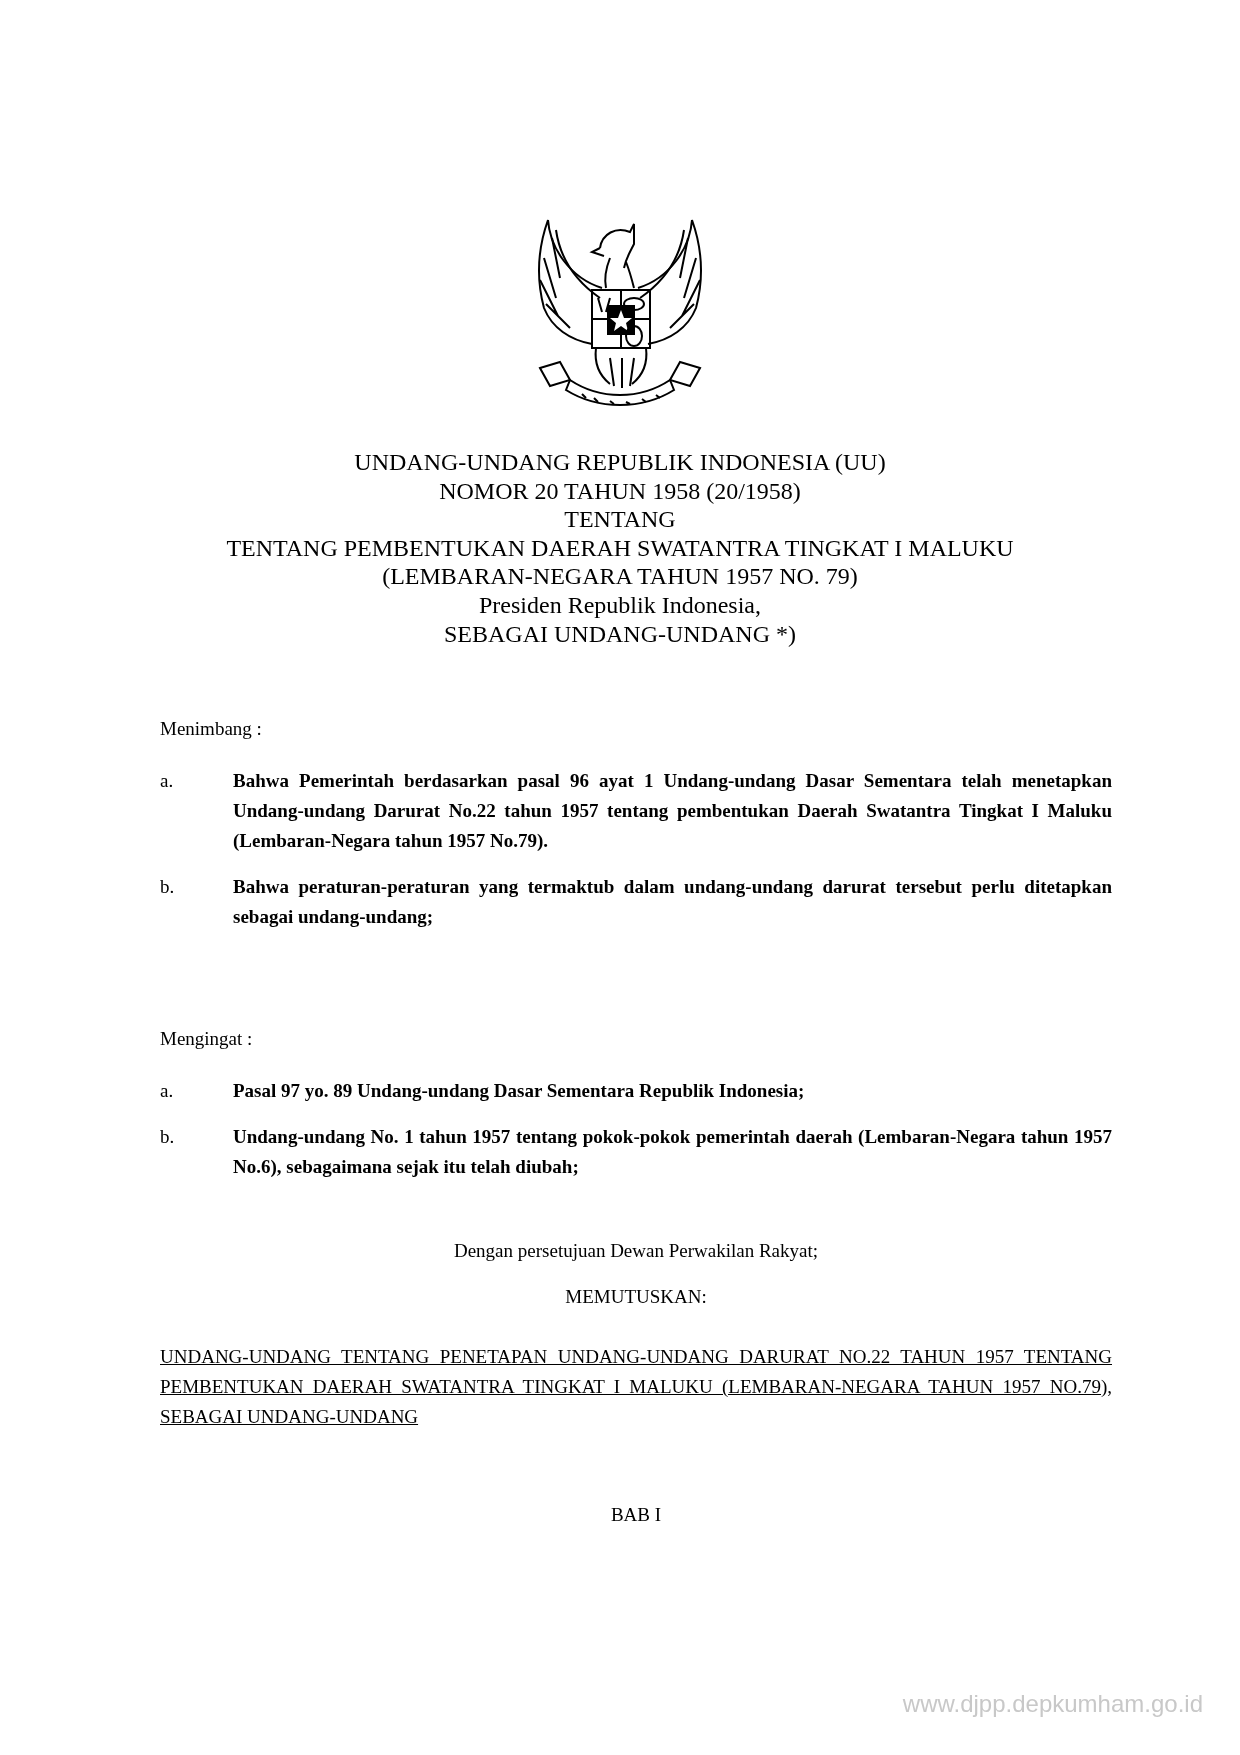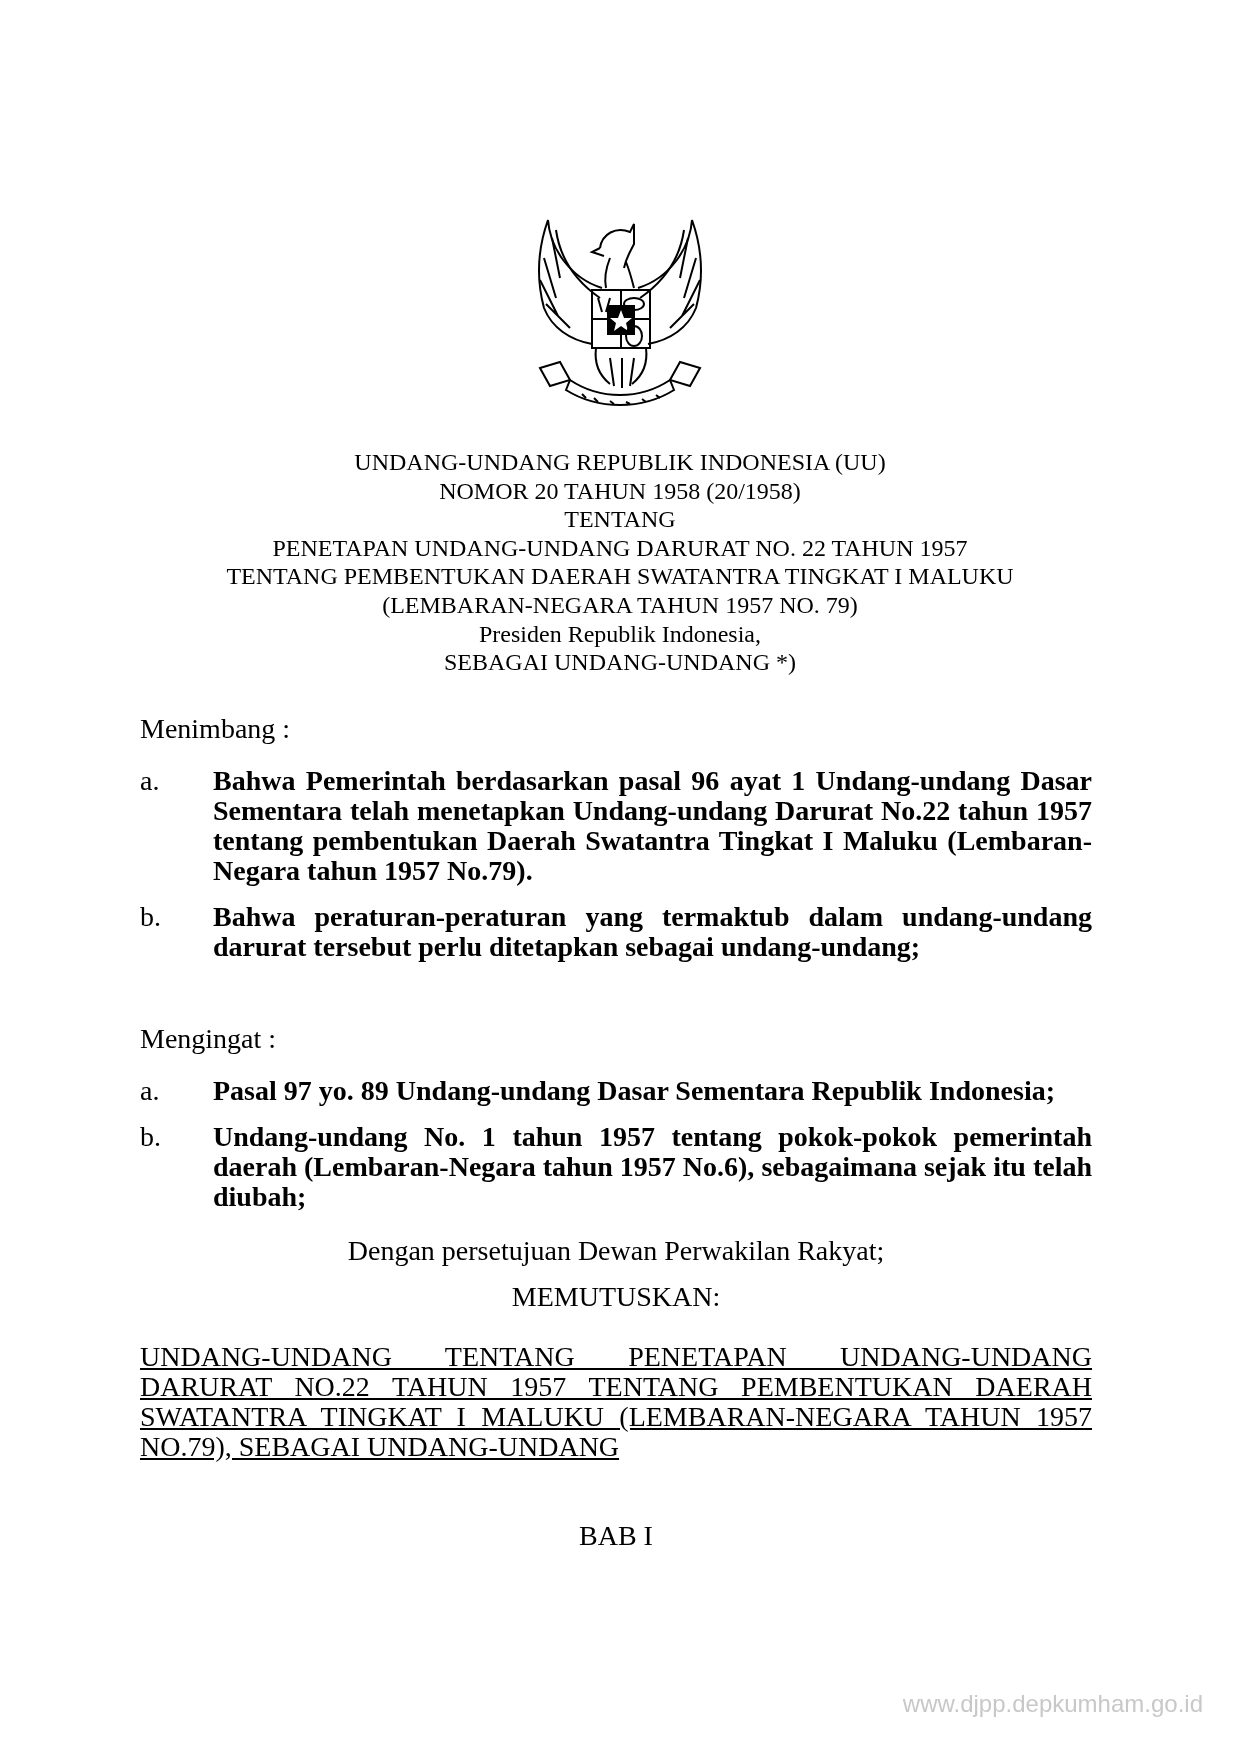--- a/index.html
+++ b/index.html
@@ -2,21 +2,21 @@
 <html><head>
 <meta charset="utf-8">
 <style>
   html, body { margin:0; padding:0; background:#ffffff; }
   body { width:1240px; height:1755px; position:relative; overflow:hidden;
          font-family:"Liberation Serif", "DejaVu Serif", serif; color:#000; }
   .emblem { position:absolute; left:530px; top:218px; width:180px; height:196px; }
   .title-block { position:absolute; left:100px; width:1040px; top:448px; text-align:center;
                  font-size:24px; line-height:28.6px;font-family:Liberation Serif, serif; }
   .title-block div { white-space:nowrap; }
-  .section { position:absolute; left:140px; width:952px; font-size:28px; line-height:30px; }
+  .section { position:absolute; left:160px; width:952px; font-size:19px; line-height:30px; }
   .label { margin:0; }
   .item { display:flex; margin-top:16px; }
   .item .marker { width:73px; flex:0 0 73px; }
   .item .text { flex:1; text-align:justify; text-align-last:left;font-weight:bold; }
   .center { text-align:center; }
   .watermark { position:absolute; right:37px; top:1690px; font-family:"Liberation Sans","DejaVu Sans",sans-serif;
                font-size:24px; color:#c8c8c8; }
 </style>
 </head>
 <body>
@@ -55,21 +55,20 @@
       <path d="M40 162 C70 182 110 182 140 162 L144 172 C112 192 68 192 36 172 Z"></path>
       <path d="M52 176 L56 180 M64 180 L68 184 M80 183 L84 186 M96 184 L100 186 M112 181 L116 184 M126 177 L130 180"></path>
     </g>
   </svg>
 </div>
 
 <div class="title-block">
   <div>UNDANG-UNDANG REPUBLIK INDONESIA (UU)</div>
   <div>NOMOR 20 TAHUN 1958 (20/1958)</div>
   <div>TENTANG</div>
-  <div>PENETAPAN UNDANG-UNDANG DARURAT NO. 22 TAHUN 1957</div>
   <div>TENTANG PEMBENTUKAN DAERAH SWATANTRA TINGKAT I MALUKU</div>
   <div>(LEMBARAN-NEGARA TAHUN 1957 NO. 79)</div>
   <div>Presiden Republik Indonesia,</div>
   <div>SEBAGAI UNDANG-UNDANG *)</div>
 </div>
 
 <div class="section" style="top:714px;">
   <p class="label">Menimbang :</p>
   <div class="item" style="margin-top:22px;">
     <span class="marker">a.</span>
@@ -93,15 +92,15 @@
   </div>
 </div>
 
 <div class="section center" style="top:1236px;">Dengan persetujuan Dewan Perwakilan Rakyat;</div>
 <div class="section center" style="top:1282px;text-align:center;">MEMUTUSKAN:</div>
 
 <div class="section" style="top:1326px;">
   <p class="justify-text" style="margin:16px 0 0 0; text-align:justify; text-align-last:left;text-decoration:underline;">UNDANG-UNDANG TENTANG PENETAPAN UNDANG-UNDANG DARURAT NO.22 TAHUN 1957 TENTANG PEMBENTUKAN DAERAH SWATANTRA TINGKAT I MALUKU (LEMBARAN-NEGARA TAHUN 1957 NO.79), SEBAGAI UNDANG-UNDANG</p>
 </div>
 
-<div class="section center" style="top:1500px;margin-top:21px;">BAB I</div>
+<div class="section center" style="top:1500px;">BAB I</div>
 
 <div class="watermark">www.djpp.depkumham.go.id</div>
 
 </body></html>

